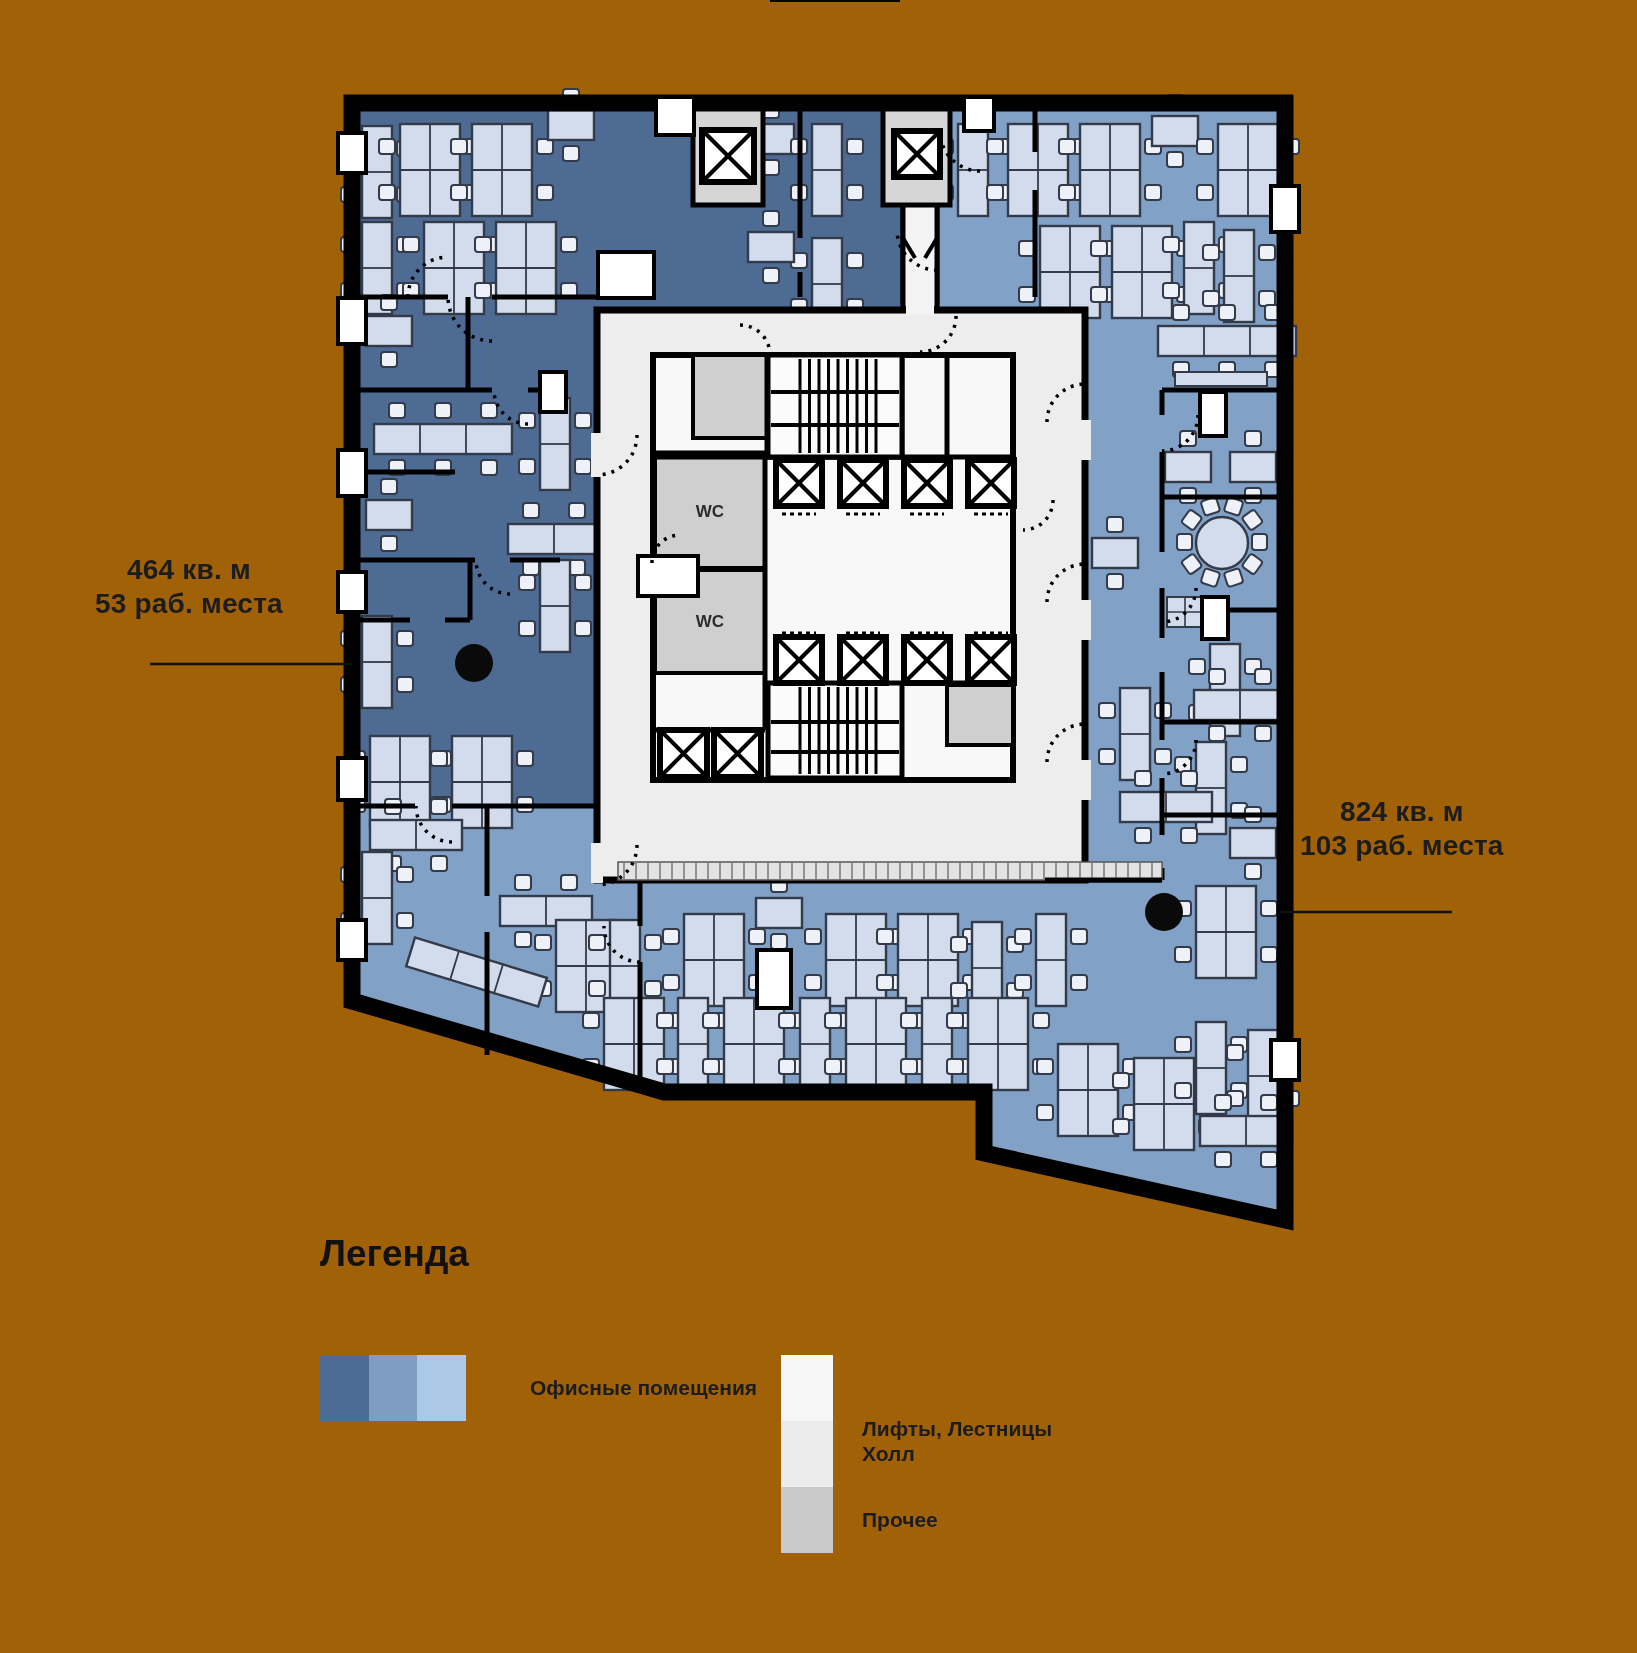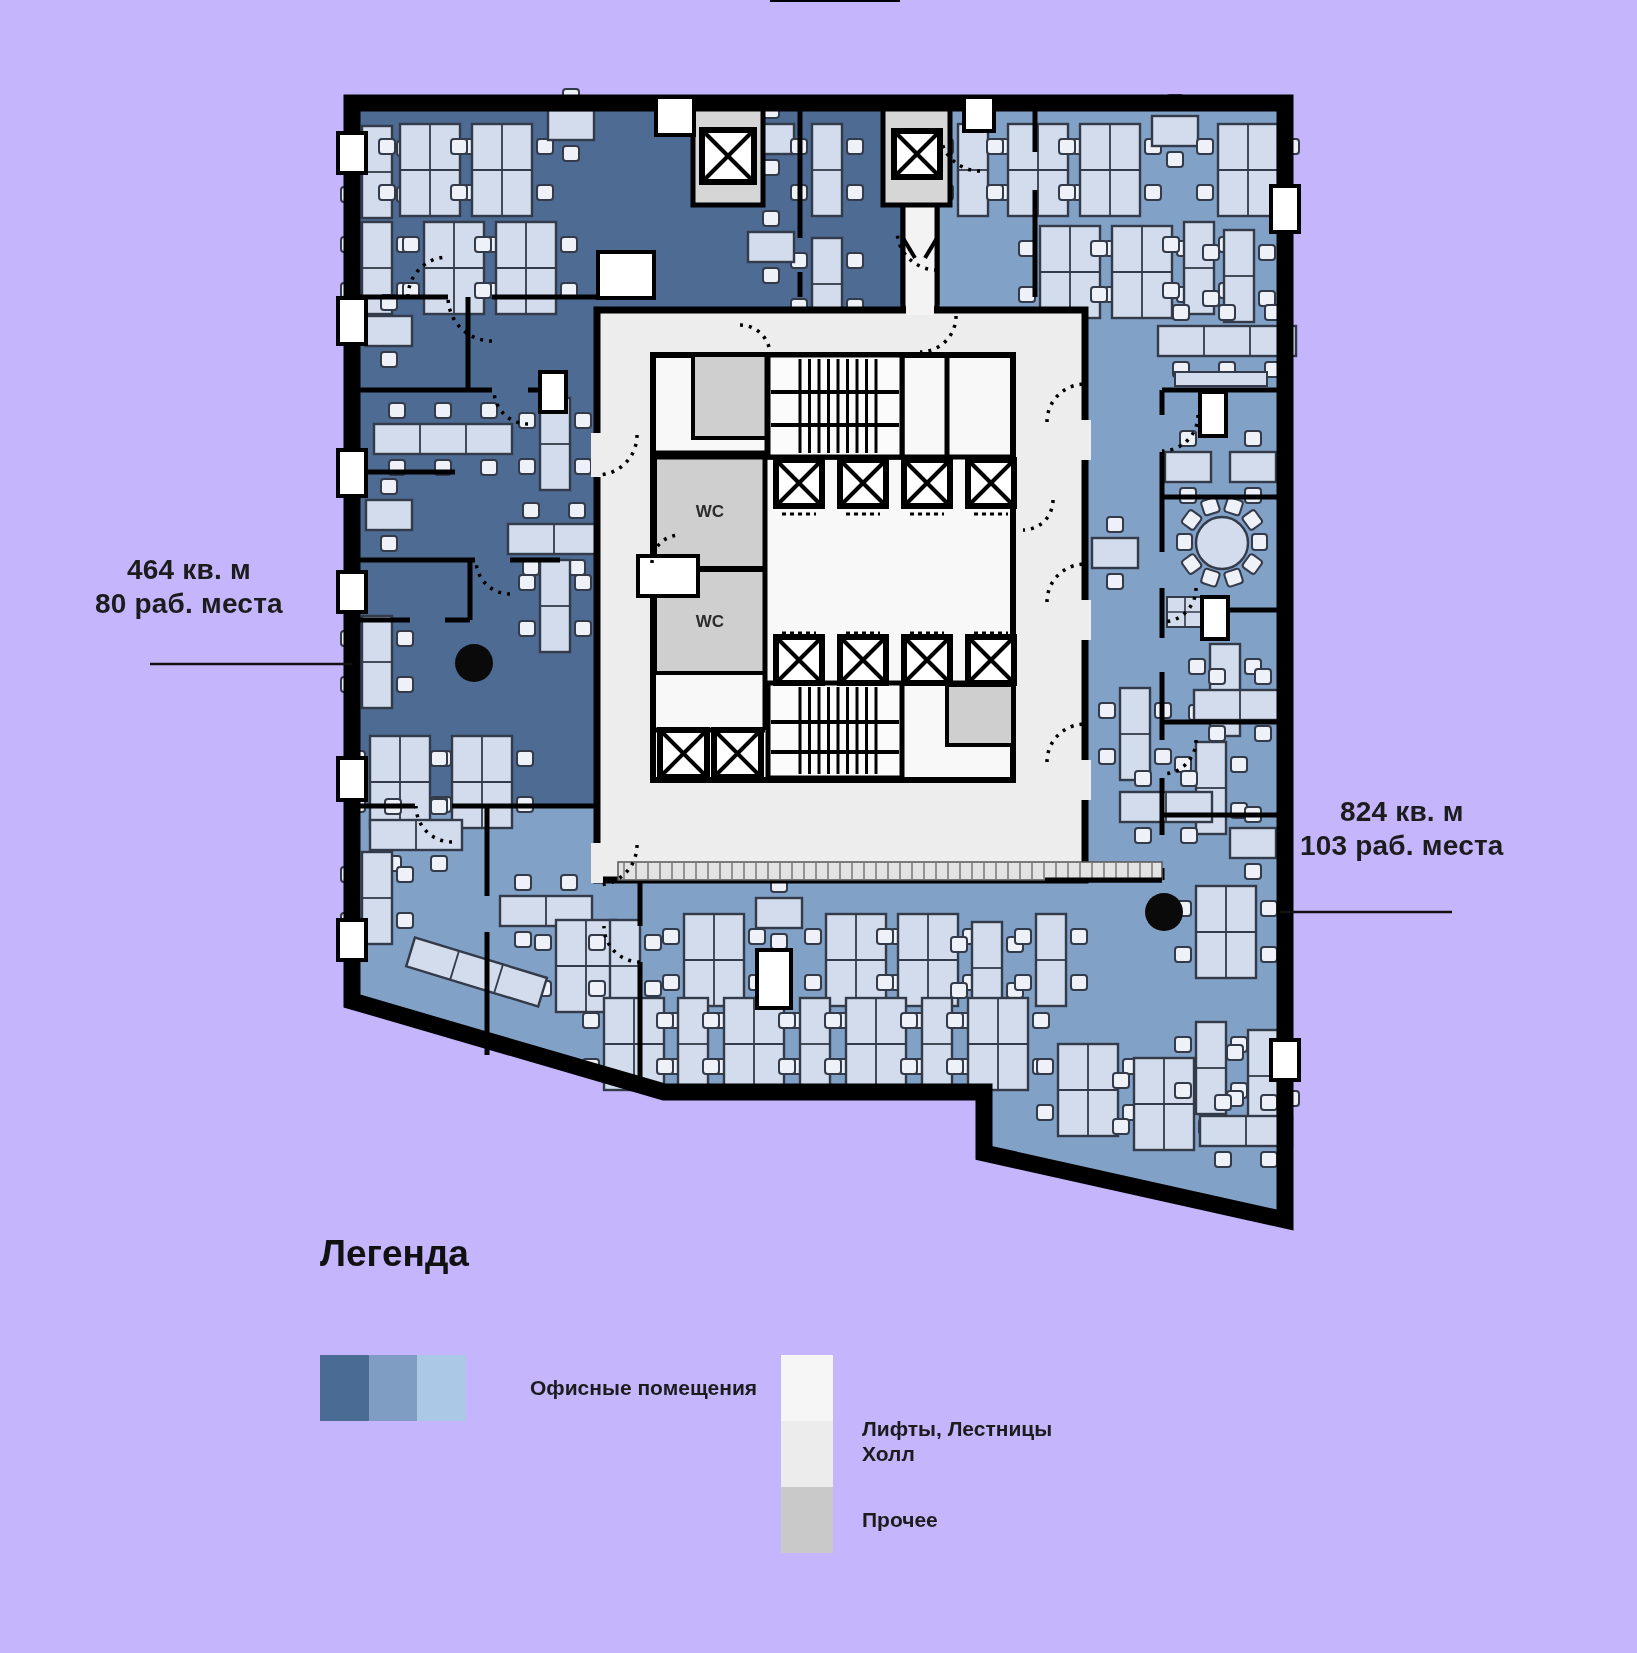--- a/index.html
+++ b/index.html
@@ -1,19 +1,19 @@
 <!DOCTYPE html>
 <html><head>
 <meta charset="utf-8">
 <style>
   html,body{margin:0;padding:0;background:#ffffff;}
   .canvas{
     position:relative;
     width:1637px;height:1653px;
-    background:#c4b5fd;
+    background:#a16207;
     font-family:"Liberation Sans",sans-serif;
     overflow:hidden;
   }
   svg#plan{position:absolute;left:0;top:0;}
   .ann{
     position:absolute;
     color:#1c1c1c;
     font-size:28px;
     font-weight:700;
     line-height:34px;
@@ -675,21 +675,21 @@
       <text x="710" y="517" text-anchor="middle" font-size="17" font-family="&quot;Liberation Sans&quot;,sans-serif" font-weight="bold" fill="#2c2c2c">WC</text>
       <text x="710" y="627" text-anchor="middle" font-size="17" font-family="&quot;Liberation Sans&quot;,sans-serif" font-weight="bold" fill="#2c2c2c">WC</text>
       <line x1="150" y1="664" x2="352" y2="664" stroke="#111" stroke-width="2.5"></line>
       <line x1="1280" y1="912" x2="1452" y2="912" stroke="#111" stroke-width="2.5"></line>
       <circle cx="474" cy="663" r="19" fill="#0a0a0a"></circle>
       <circle cx="1164" cy="912" r="19" fill="#0a0a0a"></circle>
     </svg>
 
   <div class="ann ann-left">
     <div>464 кв. м</div>
-    <div>80 раб. места</div>
+    <div>53 раб. места</div>
   </div>
 
   <div class="ann ann-right">
     <div>824 кв. м</div>
     <div>103 раб. места</div>
   </div>
 
   <div class="legend">
     <div class="legend-title">Легенда</div>
 

